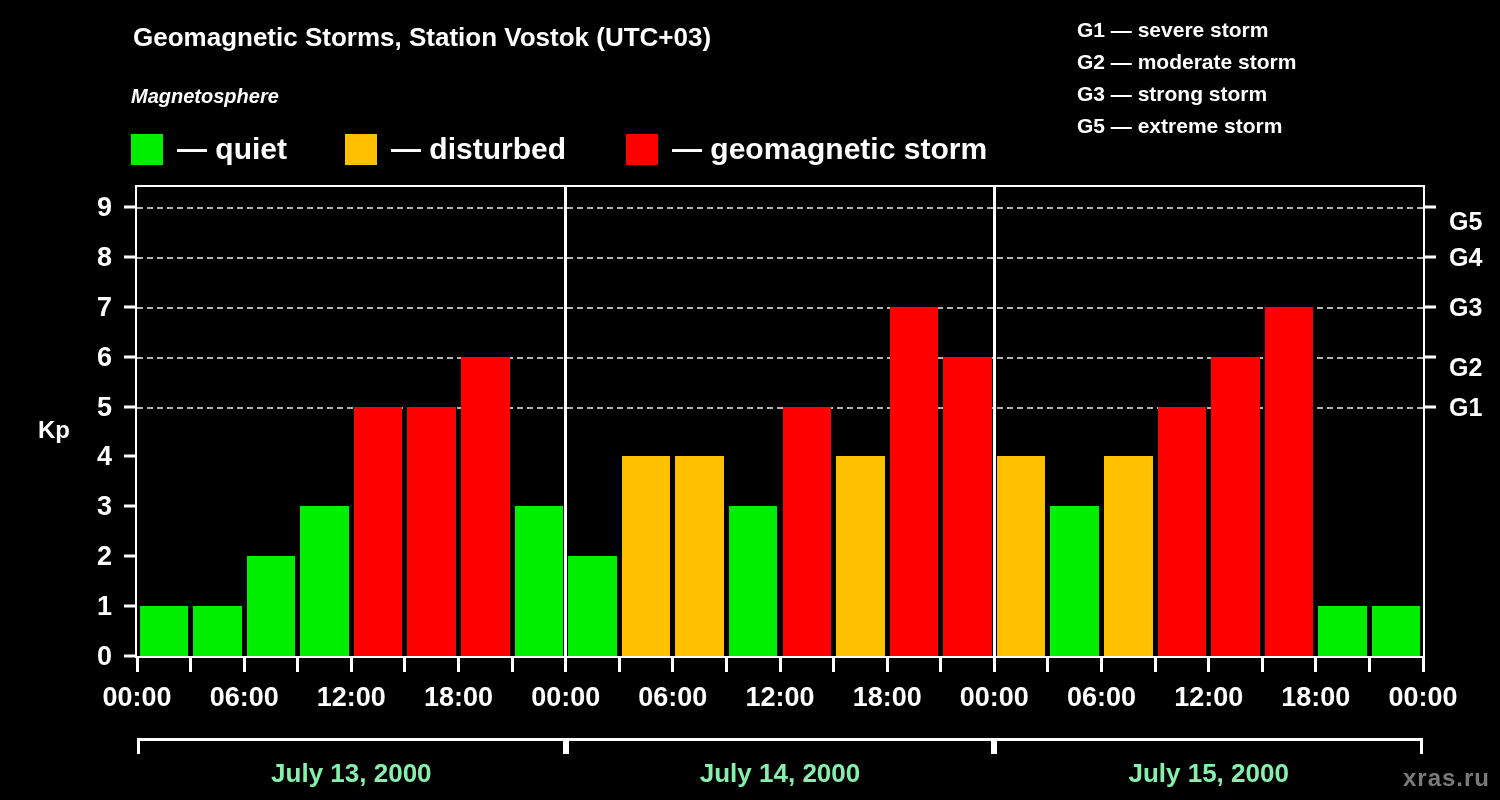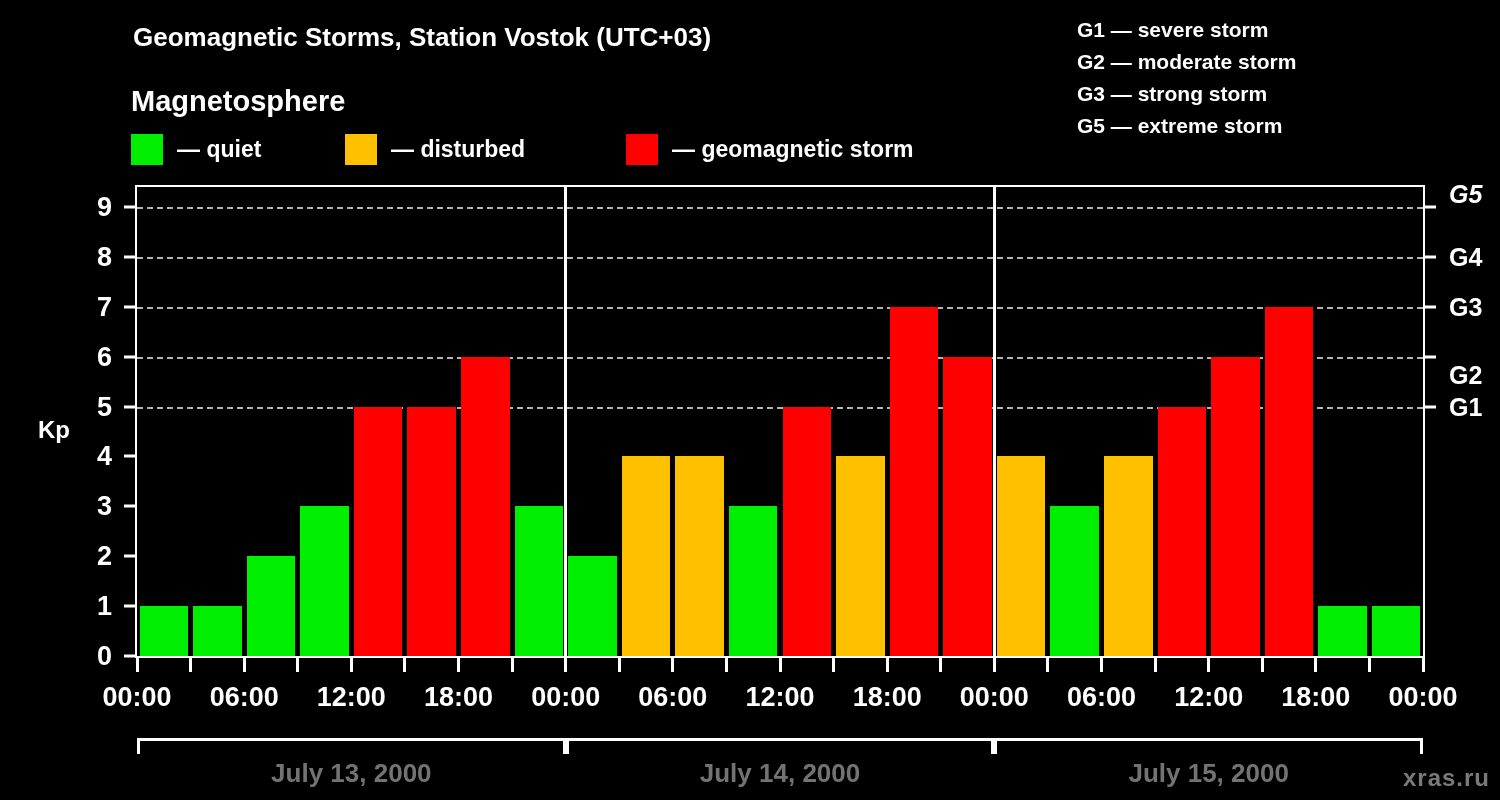--- a/index.html
+++ b/index.html
@@ -24,23 +24,24 @@
     color: #ffffff;
     font-size: 26px;
     font-weight: bold;
     white-space: nowrap;
   }
   #magnetosphere-label {
     position: absolute;
     left: 131px;
     top: 85px;
     color: #ffffff;
-    font-size: 29px;
-    font-weight: bold;
-    white-space: nowrap;
+    font-size: 20px;
+    font-weight: bold;
+    white-space: nowrap;
+    font-style: italic;
   }
   #color-legend {
     position: absolute;
     left: 131px;
     top: 133px;
     height: 32px;
   }
   .legend-entry {
     position: absolute;
     top: 0;
@@ -50,21 +51,21 @@
     white-space: nowrap;
   }
   .legend-swatch {
     width: 32px;
     height: 31px;
     display: inline-block;
   }
   .legend-text {
     margin-left: 14px;
     color: #ffffff;
-    font-size: 23px;
+    font-size: 30px;
     font-weight: bold;
   }
 
   #g-scale-legend {
     position: absolute;
     left: 1077px;
     top: 14px;
     color: #ffffff;
     font-size: 21px;
     font-weight: bold;
@@ -170,21 +171,21 @@
   .day-bracket {
     position: absolute;
     height: 16px;
     border-left: 3px solid #ffffff;
     border-right: 3px solid #ffffff;
     border-top: 3px solid #ffffff;
     box-sizing: border-box;
   }
   .day-bracket-label {
     position: absolute;
-    color: #737373;
+    color: #86efac;
     font-size: 26px;
     font-weight: bold;
     text-align: left;
     transform: translateX(-50%);
     white-space: nowrap;
   }
   #watermark {
     position: absolute;
     right: 10px;
     top: 764px;
@@ -243,27 +244,27 @@
       <div class="y-tick-label" style="left: 72px; top: 356.638px;">6</div>
       <div class="y-tick-mark" style="left: 124px; top: 356.638px;"></div>
       <div class="y-tick-label" style="left: 72px; top: 306.745px;">7</div>
       <div class="y-tick-mark" style="left: 124px; top: 306.745px;"></div>
       <div class="y-tick-label" style="left: 72px; top: 256.851px;">8</div>
       <div class="y-tick-mark" style="left: 124px; top: 256.851px;"></div>
       <div class="y-tick-label" style="left: 72px; top: 206.957px;">9</div>
       <div class="y-tick-mark" style="left: 124px; top: 206.957px;"></div>
       <div class="g-tick-label" style="left: 1449px; top: 406.532px;">G1</div>
       <div class="g-tick-mark" style="left: 1425px; top: 406.532px;"></div>
-      <div class="g-tick-label" style="left: 1449px; top: 375px; text-align: center;">G2</div>
+      <div class="g-tick-label" style="left: 1449px; top: 367px; text-align: center;">G2</div>
       <div class="g-tick-mark" style="left: 1425px; top: 356.638px;"></div>
       <div class="g-tick-label" style="left: 1449px; top: 306.745px;">G3</div>
       <div class="g-tick-mark" style="left: 1425px; top: 306.745px;"></div>
       <div class="g-tick-label" style="left: 1449px; top: 256.851px;">G4</div>
       <div class="g-tick-mark" style="left: 1425px; top: 256.851px;"></div>
-      <div class="g-tick-label" style="left: 1449px; top: 194px; font-style: italic;">G5</div>
+      <div class="g-tick-label" style="left: 1449px; top: 221px;">G5</div>
       <div class="g-tick-mark" style="left: 1425px; top: 206.957px;"></div>
     </div>
 
   <div id="plot-frame">
     <div id="plot-area">
         <div class="gridline" style="top: 219.532px;"></div>
         <div class="gridline" style="top: 169.638px;"></div>
         <div class="gridline" style="top: 119.745px;"></div>
         <div class="gridline" style="top: 69.8511px;"></div>
         <div class="gridline" style="top: 19.9574px;"></div>

